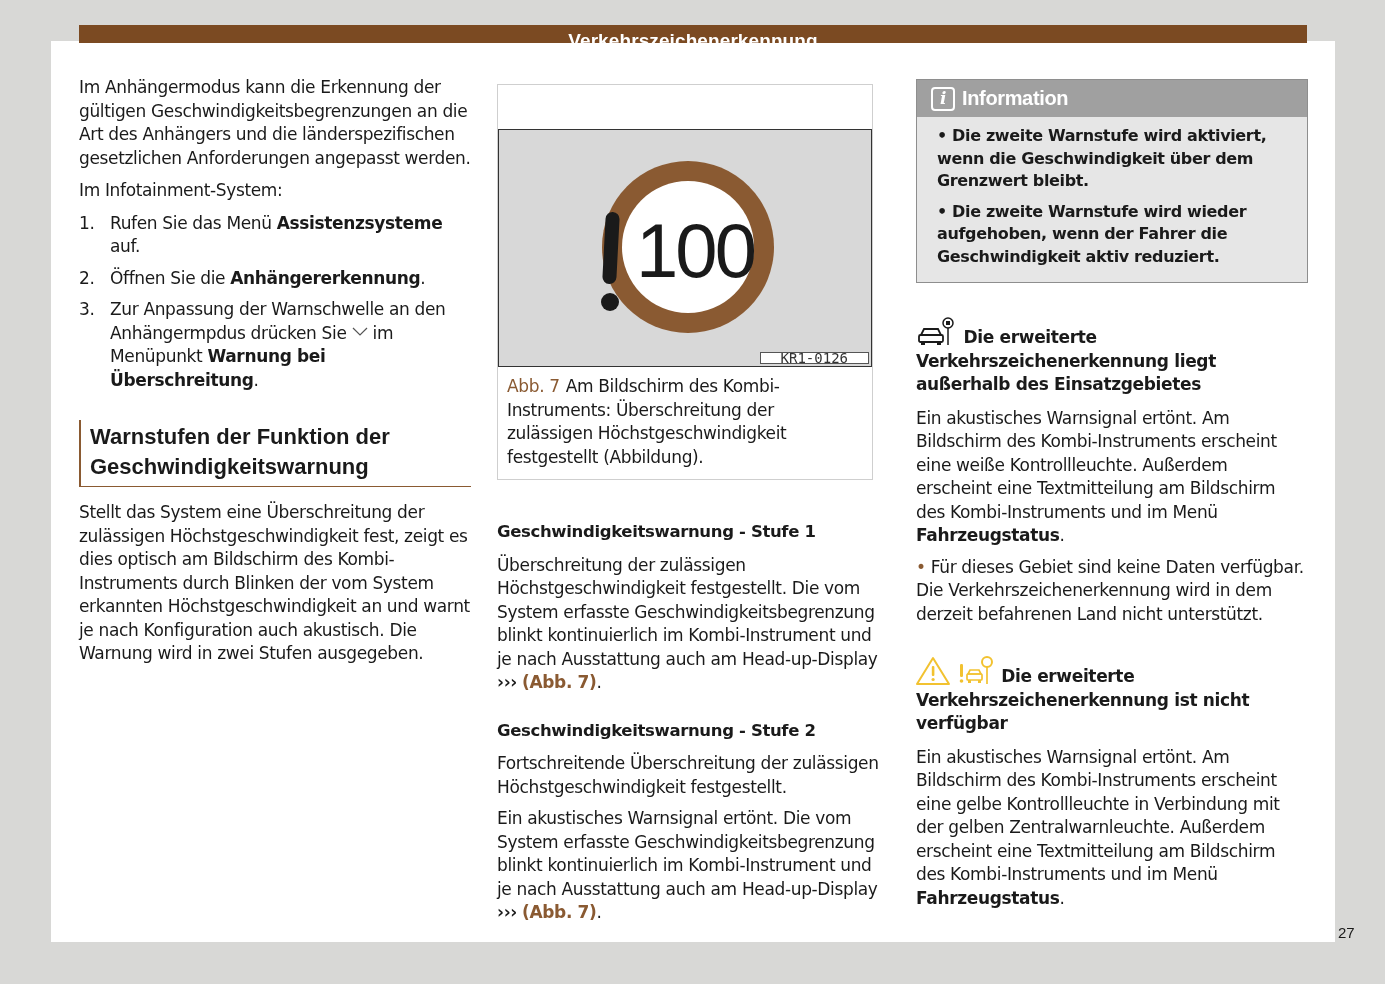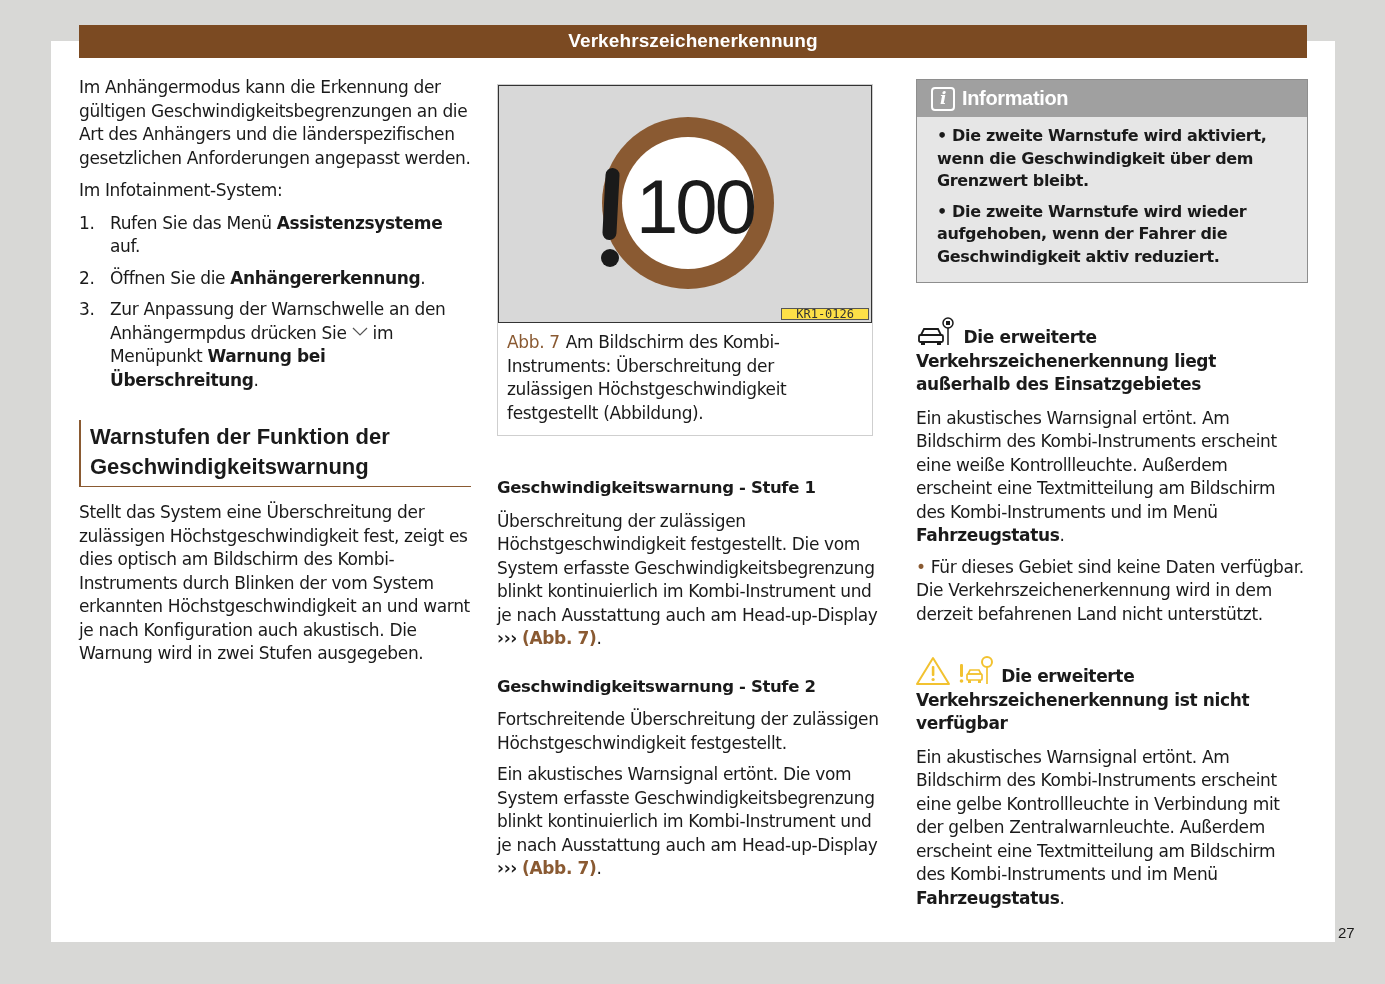--- a/index.html
+++ b/index.html
@@ -8,21 +8,21 @@
     background: #d8d8d6;
     font-family: "DejaVu Sans", "Liberation Sans", sans-serif;
     color: #1a1a1a;
     position: relative;
   }
   .page {
     position: absolute; left: 51px; top: 41px; width: 1284px; height: 901px;
     background: #ffffff;
   }
   .header-bar {
-    position: absolute; left: 79px; top: 25px; width: 1228px; height: 33px;
+    position: absolute; left: 79px; top: 25px; width: 1228px; height: 18px;
     background: #7b4a22; color: #ffffff;
     font-family: "Liberation Sans", sans-serif; font-weight: bold; font-size: 19px;
     text-align: center; line-height: 31px; letter-spacing: 0.1px;
   }
   .col { position: absolute; top: 76px; font-size: 17px; line-height: 23.5px; letter-spacing: -0.35px; }
   .col1 { left: 79px; width: 392px; }
   .col2 { left: 497px; width: 392px; }
   .col3 { left: 916px; width: 392px; }
   p { margin-bottom: 8px; }
   b { font-weight: bold; text-align: center; }
@@ -36,26 +36,27 @@
     padding: 2px 0 4px 9px; font-weight: bold;
     font-family: "Liberation Sans", sans-serif;
     font-size: 22px; line-height: 30px; letter-spacing: 0; margin-bottom: 14px;
   }
   .figure {
     border: 1px solid #cfcfcf; background: #fff; width: 376px;
   }
   .figure-img {
     position: relative; height: 238px; background: #d8d8d8;
     border: 1.5px solid #333;
+    margin-top: 44px;
   }
   .figure-img svg { position: absolute; left: 0; top: 0; }
   .fig-id {
-    position: absolute; right: 2px; bottom: 2px; background: #fde047;
+    position: absolute; right: 2px; bottom: 2px; background: #ffffff;
     border: 1px solid #555; font-family: "DejaVu Sans Mono", monospace;
-    font-size: 12px; line-height: 10px; padding: 0 14px; color: #333; letter-spacing: 0;
+    font-size: 14px; line-height: 10px; padding: 0 20px; color: #333; letter-spacing: 0;
   }
   .figure-caption { padding: 8px 9px 10px 9px; font-size: 17px; line-height: 23.5px; }
   .fig-label { color: #8a5a32; font-weight: normal; margin-right: 6px; }
   .sub-heading { font-weight: bold; margin-bottom: 10px; font-size: 16.5px; }
   .xref-arrows { font-weight: bold; }
   .xref { color: #8a5a32; font-weight: bold; }
   .info-box { border: 1px solid #8e8e8e; background: #e6e6e6; margin-bottom: 34px; }
   .info-head {
     background: #a0a0a0; color: #fff; font-weight: bold;
     font-family: "Liberation Sans", sans-serif; font-size: 20px;

